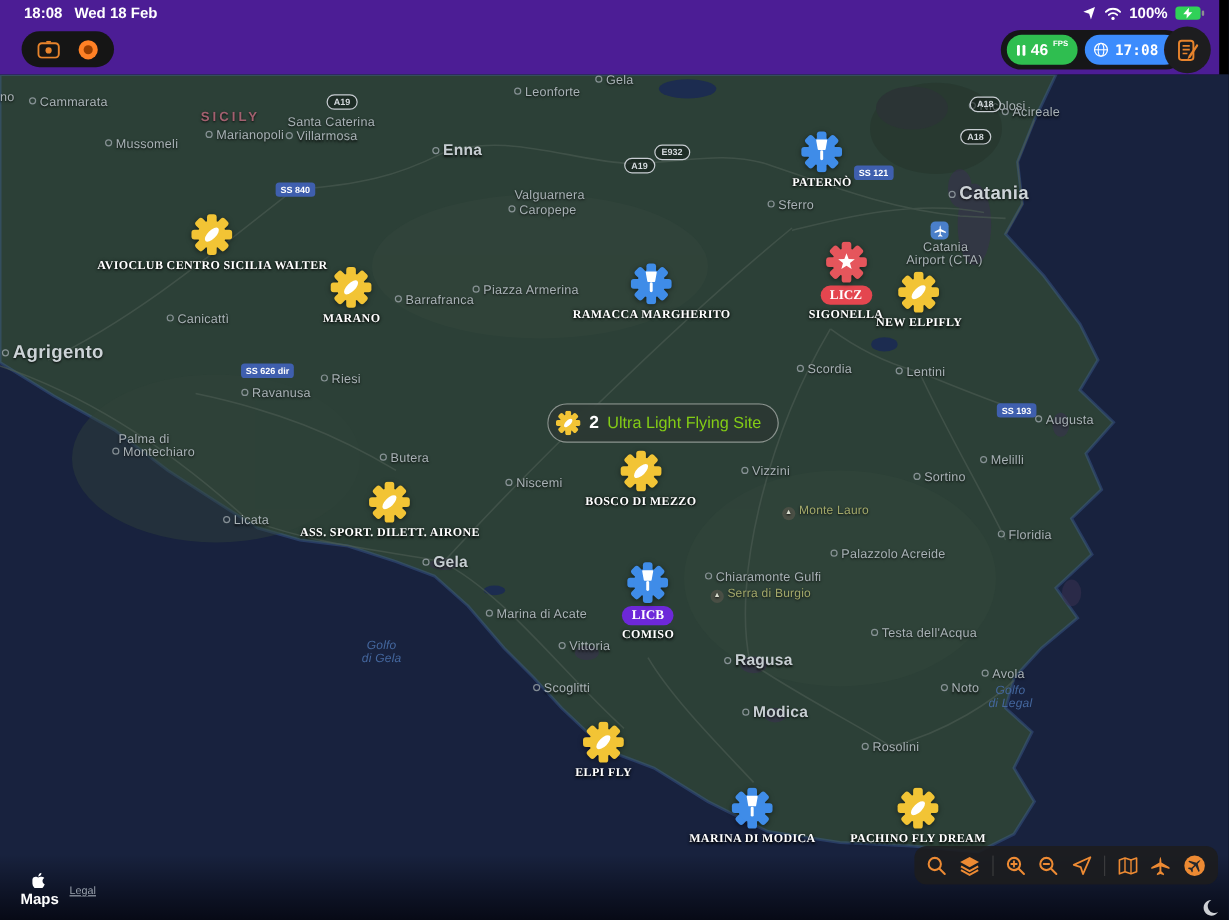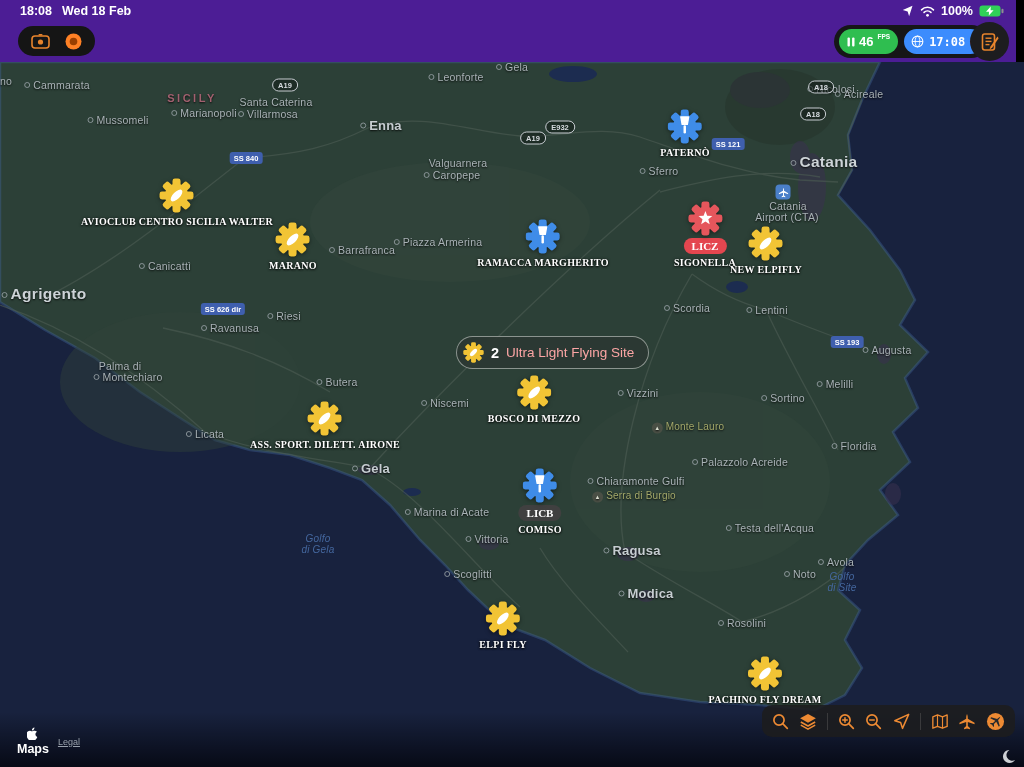--- a/index.html
+++ b/index.html
@@ -47,27 +47,27 @@
   .rbadge.oval{border:1px solid #C8CDD2;color:#D5DADE;background:rgba(18,28,24,.55);padding:1px 5px;border-radius:8px;}
   .airport-ic{position:absolute;transform:translate(-50%,-50%);width:15px;height:15px;border-radius:4px;
           background:#4A7FC9;display:flex;align-items:center;justify-content:center;z-index:2;}
   
   .marker{position:absolute;transform:translateX(-50%);display:flex;flex-direction:column;align-items:center;z-index:5;font-family:Liberation Serif, serif;}
   .gear{width:35px;height:35px;filter:drop-shadow(0 1px 2px rgba(0,0,0,.5));}
   .m-label{margin-top:3px;font-size:10px;font-weight:700;color:#fff;letter-spacing:.3px;white-space:nowrap;
            text-shadow:0 1px 2px rgba(0,0,0,.9),0 0 3px rgba(0,0,0,.7);}
   .m-code{margin-top:2px;font-size:11px;font-weight:700;color:#fff;padding:2px 8px;border-radius:9px;}
   .m-code.red{background:#E4464F;}
-  .m-code.blue{background:#404040;}
+  .m-code.blue{background:#6d28d9;}
   
   .cluster{position:absolute;left:456px;top:336px;height:31px;display:flex;align-items:center;gap:7px;
            padding:0 14px 0 6px;background:rgba(44,52,48,.6);border:1.5px solid rgba(235,240,235,.5);
            border-radius:17px;z-index:6;backdrop-filter:blur(3px);}
   .cluster .cnt{font-size:14.5px;font-weight:700;color:#fff;}
-  .cluster .clabel{font-size:13.5px;color:#fca5a5;}
+  .cluster .clabel{font-size:13.5px;color:#84cc16;}
   
   .map-tools{position:absolute;left:762px;top:705px;width:253px;height:32px;background:rgba(28,28,30,.88);
              border-radius:10px;display:flex;align-items:center;gap:10px;padding:0 10px;box-sizing:border-box;z-index:20;}
   .map-tools .divider{width:1px;height:17px;background:#3A3A3C;}
   .tool{display:flex;align-items:center;justify-content:center;width:19px;height:19px;}
   
   .attr{position:absolute;left:17px;top:727px;display:flex;align-items:center;gap:9px;z-index:20;}
   .attr .brand{color:#fff;font-size:12.5px;font-weight:600;display:flex;align-items:center;gap:2px;flex-direction:column;}
   .attr .legal{color:#98A0AB;font-size:9px;text-decoration:underline;}
   .crescent{position:absolute;left:1001px;top:749px;z-index:30;}
@@ -191,21 +191,21 @@
   <span class="mlabel d" style="left:636px;top:419px">Chiaramonte Gulfi</span>
   <span class="mlabel terrain-lb" style="left:634px;top:434px">Serra di Burgio</span>
   <span class="mlabel d" style="left:854px;top:384px">Floridia</span>
   <span class="mlabel d" style="left:740px;top:400px">Palazzolo Acreide</span>
   <span class="mlabel city d" style="left:632px;top:488px">Ragusa</span>
   <span class="mlabel city d" style="left:646px;top:531px">Modica</span>
   <span class="mlabel d" style="left:770px;top:466px">Testa dell'Acqua</span>
   <span class="mlabel d" style="left:836px;top:500px">Avola</span>
   <span class="mlabel d" style="left:800px;top:512px">Noto</span>
   <span class="mlabel water" style="left:842px;top:514px">Golfo</span>
-  <span class="mlabel water" style="left:842px;top:525px">di Site</span>
+  <span class="mlabel water" style="left:842px;top:525px">di Legal</span>
   <span class="mlabel d" style="left:742px;top:561px">Rosolini</span>
 
   <div class="airport-ic" style="left:783px;top:130px">
     <svg width="10" height="10" viewBox="0 0 18 18">
         <path d="M9,0.5 C9.8,2.5 9.9,3.5 9.9,6 L17.5,10.3 V12 L9.9,9.6 V14.2 L12.3,16.4 V17.8 L9,16.8 L5.7,17.8 V16.4 L8.1,14.2 V9.6 L0.5,12 V10.3 L8.1,6 C8.1,3.5 8.2,2.5 9,0.5 Z" fill="#fff"></path>
       </svg>
   </div>
   <span class="mlabel" style="left:788px;top:144px">Catania</span>
   <span class="mlabel" style="left:787px;top:155px">Airport (CTA)</span>
 
@@ -273,20 +273,26 @@
         <use href="#mk-ws"></use>
       </svg>
     <div class="m-code blue">LICB</div>
     <div class="m-label">COMISO</div>
   </div>
   <div class="marker" style="left:503px;top:539px">
     <svg class="gear">
         <use href="#mk-ul"></use>
       </svg>
     <div class="m-label">ELPI FLY</div>
+  </div>
+  <div class="marker" style="left:627px;top:594px">
+    <svg class="gear">
+        <use href="#mk-ws"></use>
+      </svg>
+    <div class="m-label">MARINA DI MODICA</div>
   </div>
   <div class="marker" style="left:765px;top:594px">
     <svg class="gear">
         <use href="#mk-ul"></use>
       </svg>
     <div class="m-label">PACHINO FLY DREAM</div>
   </div>
 
   <div class="cluster" style="top:274px">
     <svg width="21" height="21" viewBox="0 0 40 40">

